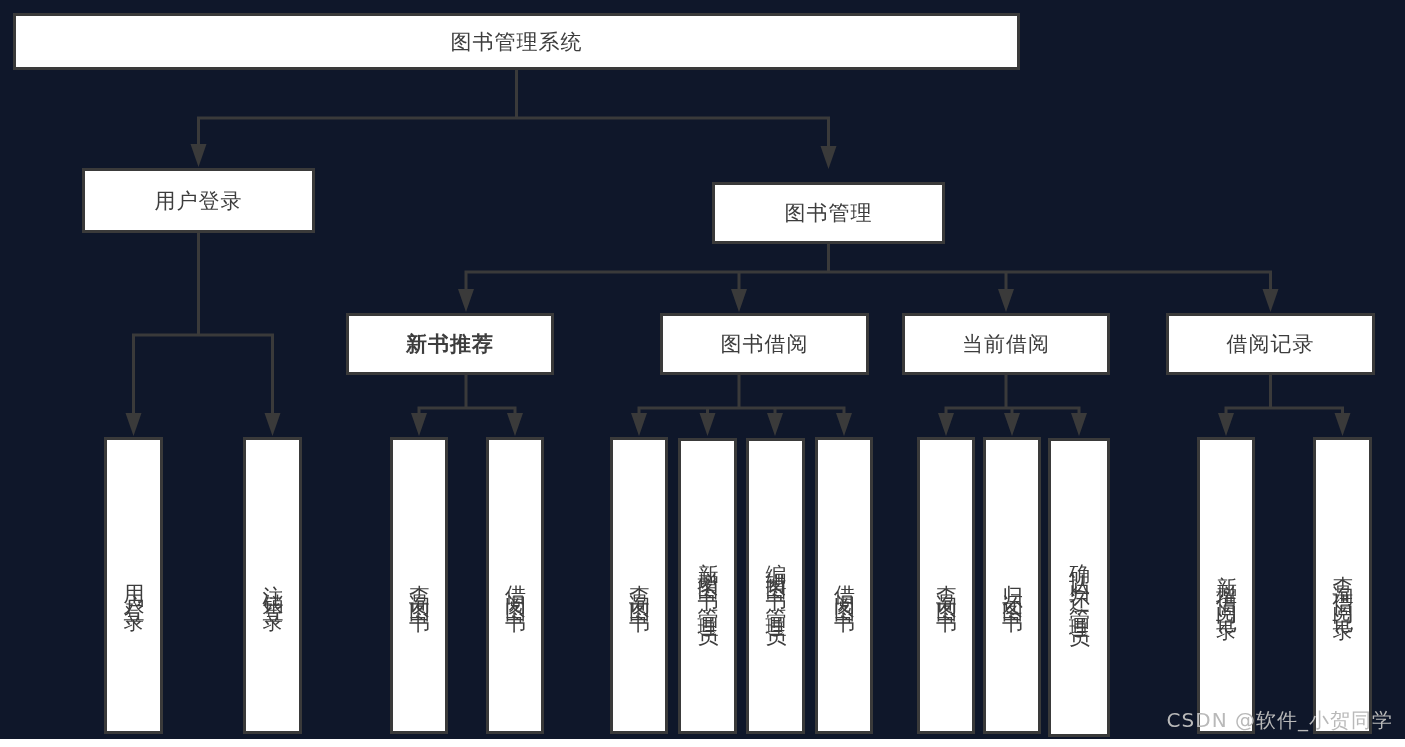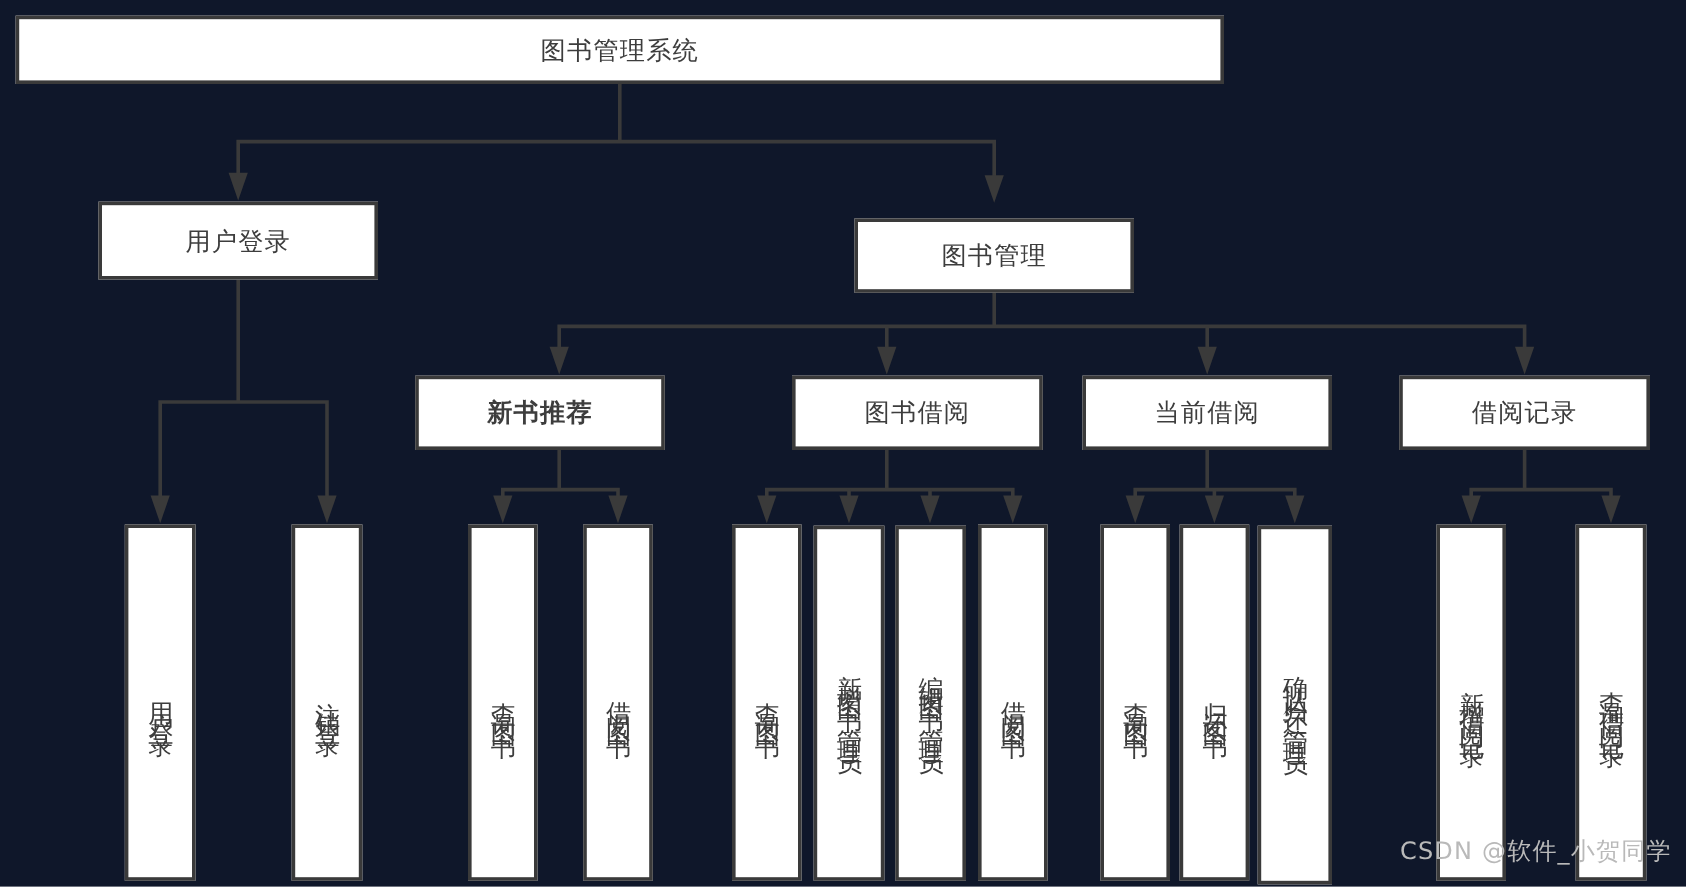--- a/index.html
+++ b/index.html
@@ -14,21 +14,21 @@
   .box{
     position:absolute;box-sizing:border-box;border:3px solid #3a3a3a;background:#ffffff;
     display:flex;align-items:center;justify-content:center;
     font-size:21px;color:#3d3d3d;letter-spacing:1px;white-space:nowrap;
   }
   .vbox{
     writing-mode:vertical-rl;text-orientation:mixed;
     letter-spacing:9px;font-size:21px;line-height:1;white-space:normal;
   }
   .watermark{
-    position:absolute;right:12px;bottom:16px;
+    position:absolute;right:12px;bottom:5px;
     font-size:20px;color:#b9b9b9;letter-spacing:1px;
   }
 </style>
 </head>
 <body>
 
 <div class="canvas">
 
   <svg class="connectors" viewBox="0 0 1405 747" xmlns="http://www.w3.org/2000/svg">
 

